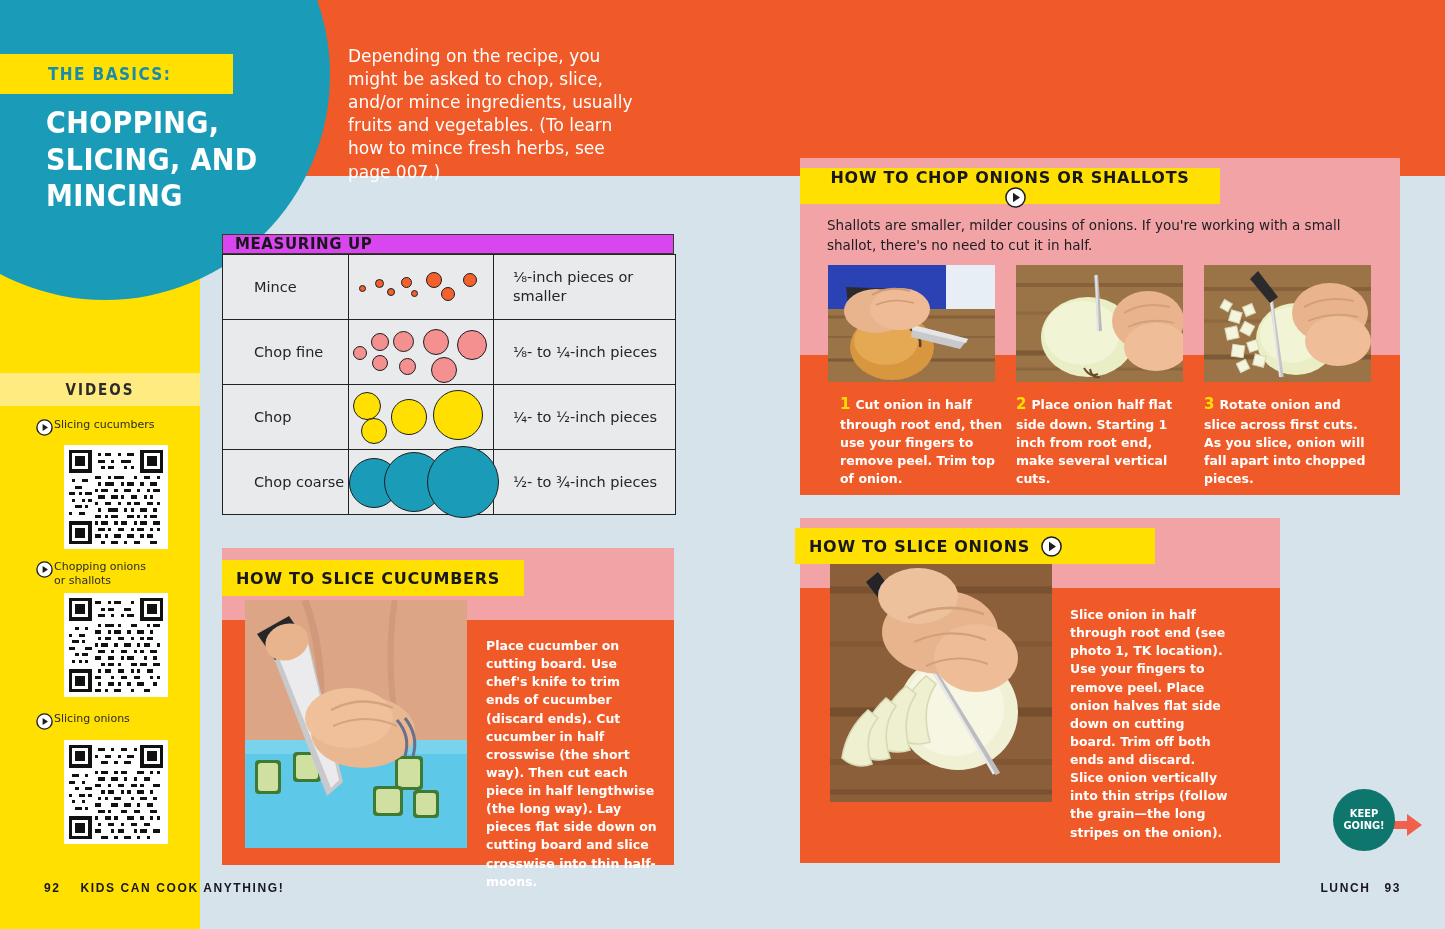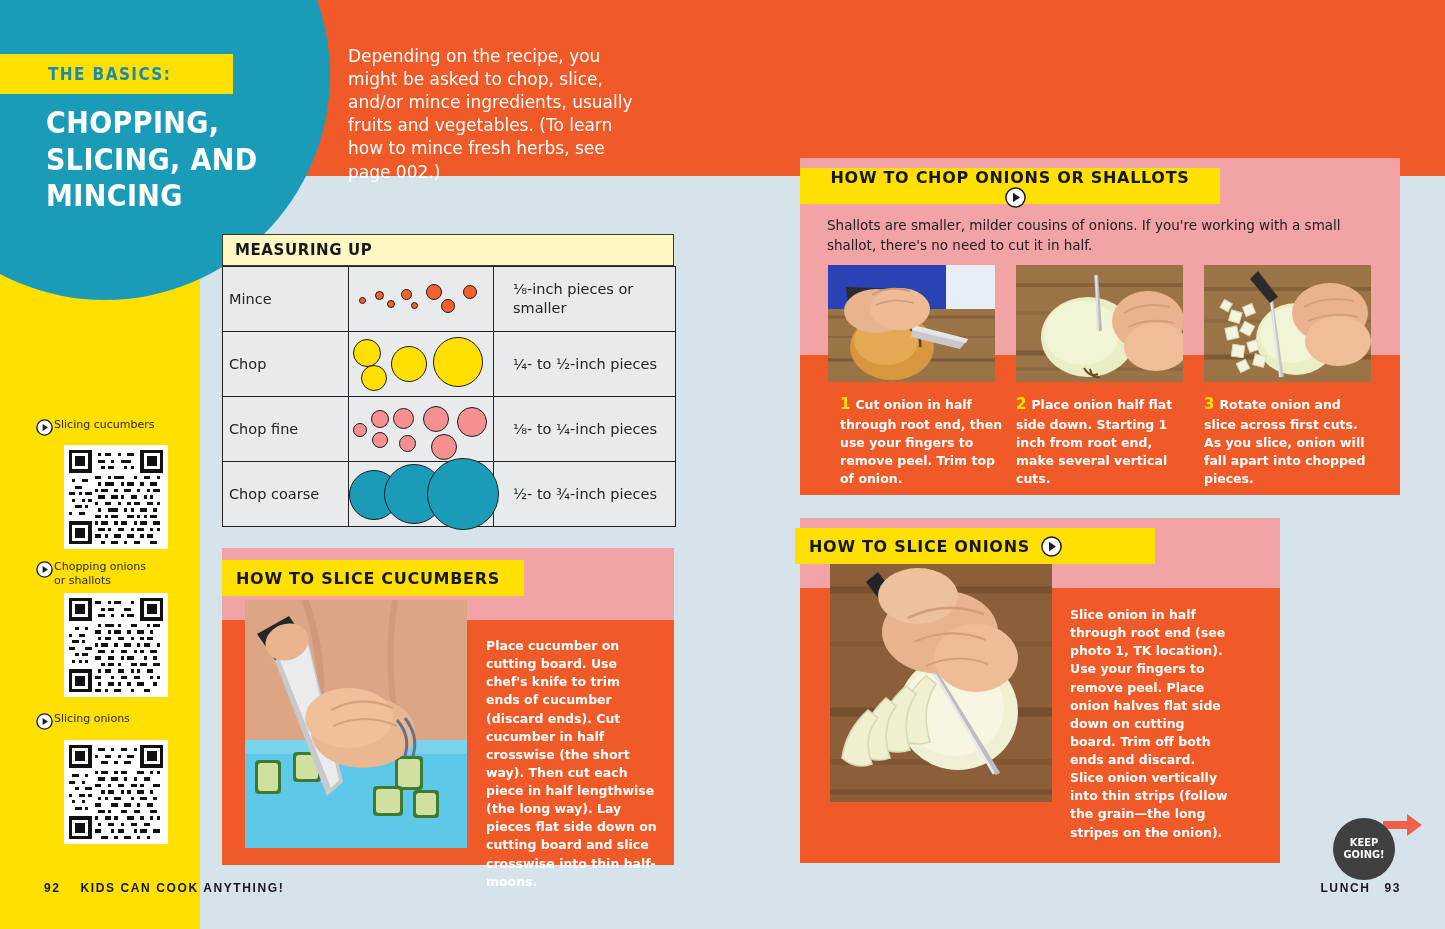--- a/index.html
+++ b/index.html
@@ -108,23 +108,23 @@
     background: #fff; padding: 5px;
   }
   .qr svg { display: block; width: 100%; height: 100%; }
 
   
   #measuring {
     position: absolute; left: 222px; top: 234px;
     width: 452px; z-index: 4;
   }
   #measuring-head {
-    background: #fef9c3;
+    background: #d946ef;
     border: 1.5px solid #3a3a28;
-    height: 32px;
+    height: 20px;
     display: flex; align-items: center;
     padding-left: 12px;
     font-weight: bold; font-size: 15px; letter-spacing: .6px;
     color: #17171c;
     font-family: "DejaVu Sans", "Liberation Sans", sans-serif;
   }
   #measuring-table {
     border-collapse: collapse;
     width: 452px;
     table-layout: fixed;
@@ -132,21 +132,21 @@
   }
   #measuring-table td {
     border: 1.5px solid #222;
     background: #e8eaeb;
     height: 65px;
     font-size: 14.5px;
     color: #24242a;
     font-family: "DejaVu Sans", "Liberation Sans", sans-serif;
     vertical-align: middle;
   }
-  td.c-label { width: 126px; padding-left: 6px; }
+  td.c-label { width: 126px; padding-left: 31px; }
   td.c-dots  { width: 145px; padding: 0; position: relative; }
   td.c-size  { width: 182px; padding-left: 19px; line-height: 1.3; }
   .dotbox { position: absolute; left: 0; top: 0; width: 145px; height: 65px; overflow: visible; }
   .dot { position: absolute; border-radius: 50%; border: 1.6px solid #1d1d20; }
 
   
   .panel-pink { position: absolute; background: #f2a3a6; z-index: 4; }
   .panel-orange { position: absolute; background: #f05a28; z-index: 5; }
   .yellow-bar {
     position: absolute; z-index: 7;
@@ -180,23 +180,23 @@
     font-weight: bold; font-size: 12px; letter-spacing: 1.6px;
     color: #17171c;
     font-family: Liberation Sans, sans-serif;
   }
   #footer-left { left: 38px; }
   #footer-right { right: 38px; }
   .fnum { margin: 0 6px; }
 
   
   #keepgoing {
-    position: absolute; right: 50px; bottom: 49px;
+    position: absolute; right: 50px; bottom: 78px;
     width: 62px; height: 62px; border-radius: 50%;
-    background: #404040; z-index: 8;
+    background: #0f766e; z-index: 8;
     display: flex; align-items: center; justify-content: center;
     flex-direction: column;
   }
   #keepgoing .kg {
     color: #fff; font-weight: bold; font-size: 11px;
     line-height: 1.05; text-align: center;
     font-family: "DejaVu Sans Condensed", "Liberation Sans", sans-serif;
   }
   #kg-arrow { position: absolute; right: 22px; bottom: 88px; z-index: 8; }
 </style>
@@ -207,22 +207,25 @@
 
   <div id="yellow-rail"></div>
   <div id="orange-header"></div>
   <div id="teal-top-strip"></div>
   <div id="teal-blob"></div>
 
   <div id="basics-title">CHOPPING, SLICING, AND MINCING</div>
   <div id="basics-badge">
     <span class="lbl">THE BASICS:</span>
   </div>
-  <div id="intro">Depending on the recipe, you might be asked to chop, slice, and/or mince ingredients, usually fruits and vegetables. (To learn how to mince fresh herbs, see page 002.)</div>
-
+  <div id="intro">Depending on the recipe, you might be asked to chop, slice, and/or mince ingredients, usually fruits and vegetables. (To learn how to mince fresh herbs, see page 007.)</div>
+
+  <div id="videos-header">
+    <span class="t">VIDEOS</span>
+  </div>
 
   <div class="video-item" style="top:418px;">
     <span class="play-icon">
       <svg width="17" height="17" viewBox="0 0 17 17">
           <circle cx="8.5" cy="8.5" r="7.6" fill="#fff" stroke="#1d1d20" stroke-width="1.4"></circle>
           <path d="M6.6 4.9 L12 8.5 L6.6 12.1 Z" fill="#1d1d20"></path>
         </svg>
     </span>
     <span class="video-label">Slicing cucumbers</span>
   </div>
@@ -598,46 +601,46 @@
             <span class="dot" style="left:52px;top:22px;width:11px;height:11px;background:#f4612c"></span>
             <span class="dot" style="left:62px;top:35px;width:7px;height:7px;background:#f4612c"></span>
             <span class="dot" style="left:77px;top:17px;width:16px;height:16px;background:#f4612c"></span>
             <span class="dot" style="left:92px;top:32px;width:14px;height:14px;background:#f4612c"></span>
             <span class="dot" style="left:114px;top:18px;width:14px;height:14px;background:#f4612c"></span>
           </div>
         </td>
         <td class="c-size">⅛-inch pieces or smaller</td>
       </tr>
       <tr>
-        <td class="c-label">Chop</td>
-        <td class="c-dots">
-          <div class="dotbox">
-            <span class="dot" style="left:4px;top:7px;width:28px;height:28px;background:#ffe000"></span>
-            <span class="dot" style="left:12px;top:33px;width:26px;height:26px;background:#ffe000"></span>
-            <span class="dot" style="left:42px;top:14px;width:36px;height:36px;background:#ffe000"></span>
-            <span class="dot" style="left:84px;top:5px;width:50px;height:50px;background:#ffe000"></span>
-          </div>
-        </td>
-        <td class="c-size">¼- to ½-inch pieces</td>
-      </tr>
-      <tr>
         <td class="c-label">Chop fine</td>
         <td class="c-dots">
           <div class="dotbox">
             <span class="dot" style="left:4px;top:26px;width:14px;height:14px;background:#f4908f"></span>
             <span class="dot" style="left:22px;top:13px;width:18px;height:18px;background:#f4908f"></span>
             <span class="dot" style="left:23px;top:35px;width:16px;height:16px;background:#f4908f"></span>
             <span class="dot" style="left:44px;top:11px;width:21px;height:21px;background:#f4908f"></span>
             <span class="dot" style="left:50px;top:38px;width:17px;height:17px;background:#f4908f"></span>
             <span class="dot" style="left:74px;top:9px;width:26px;height:26px;background:#f4908f"></span>
             <span class="dot" style="left:82px;top:37px;width:26px;height:26px;background:#f4908f"></span>
             <span class="dot" style="left:108px;top:10px;width:30px;height:30px;background:#f4908f"></span>
           </div>
         </td>
         <td class="c-size">⅛- to ¼-inch pieces</td>
+      </tr>
+      <tr>
+        <td class="c-label">Chop</td>
+        <td class="c-dots">
+          <div class="dotbox">
+            <span class="dot" style="left:4px;top:7px;width:28px;height:28px;background:#ffe000"></span>
+            <span class="dot" style="left:12px;top:33px;width:26px;height:26px;background:#ffe000"></span>
+            <span class="dot" style="left:42px;top:14px;width:36px;height:36px;background:#ffe000"></span>
+            <span class="dot" style="left:84px;top:5px;width:50px;height:50px;background:#ffe000"></span>
+          </div>
+        </td>
+        <td class="c-size">¼- to ½-inch pieces</td>
       </tr>
       <tr>
         <td class="c-label">Chop coarse</td>
         <td class="c-dots">
           <div class="dotbox">
             <span class="dot" style="left:0px;top:8px;width:50px;height:50px;background:#1a9cb8"></span>
             <span class="dot" style="left:35px;top:2px;width:60px;height:60px;background:#1a9cb8"></span>
             <span class="dot" style="left:78px;top:-4px;width:72px;height:72px;background:#1a9cb8"></span>
           </div>
         </td>

